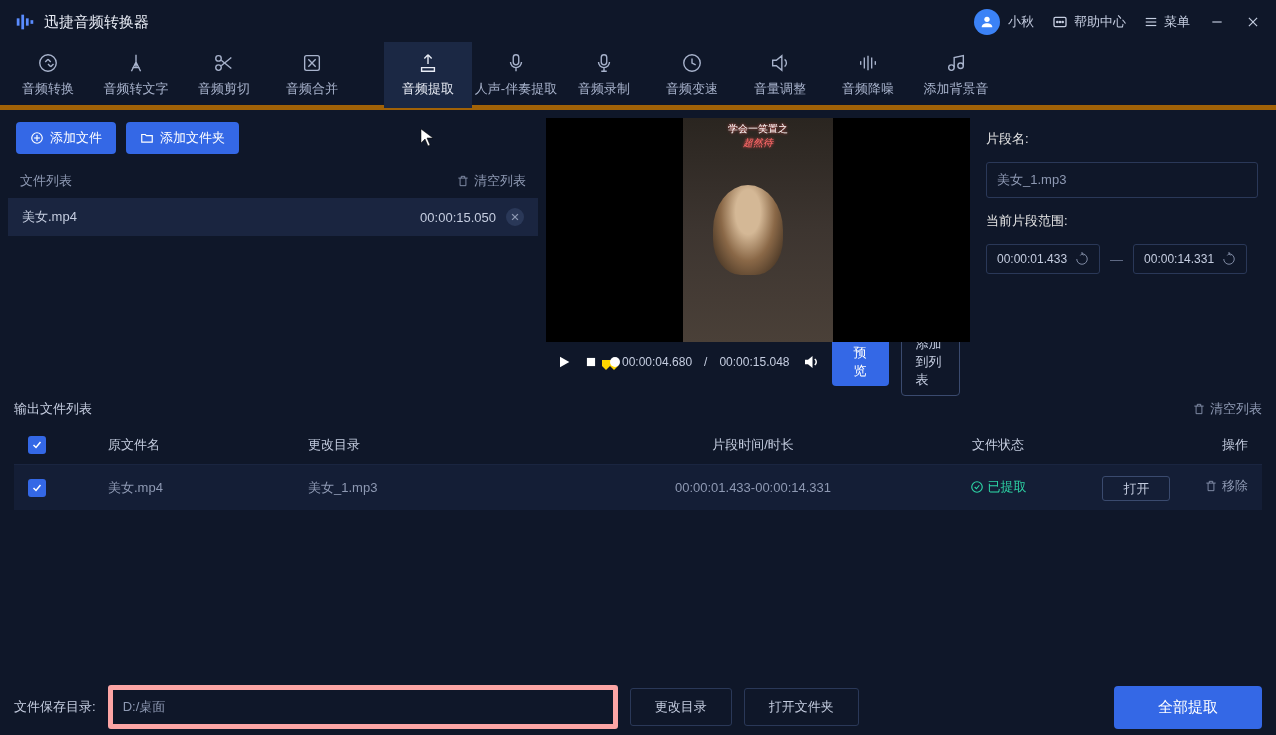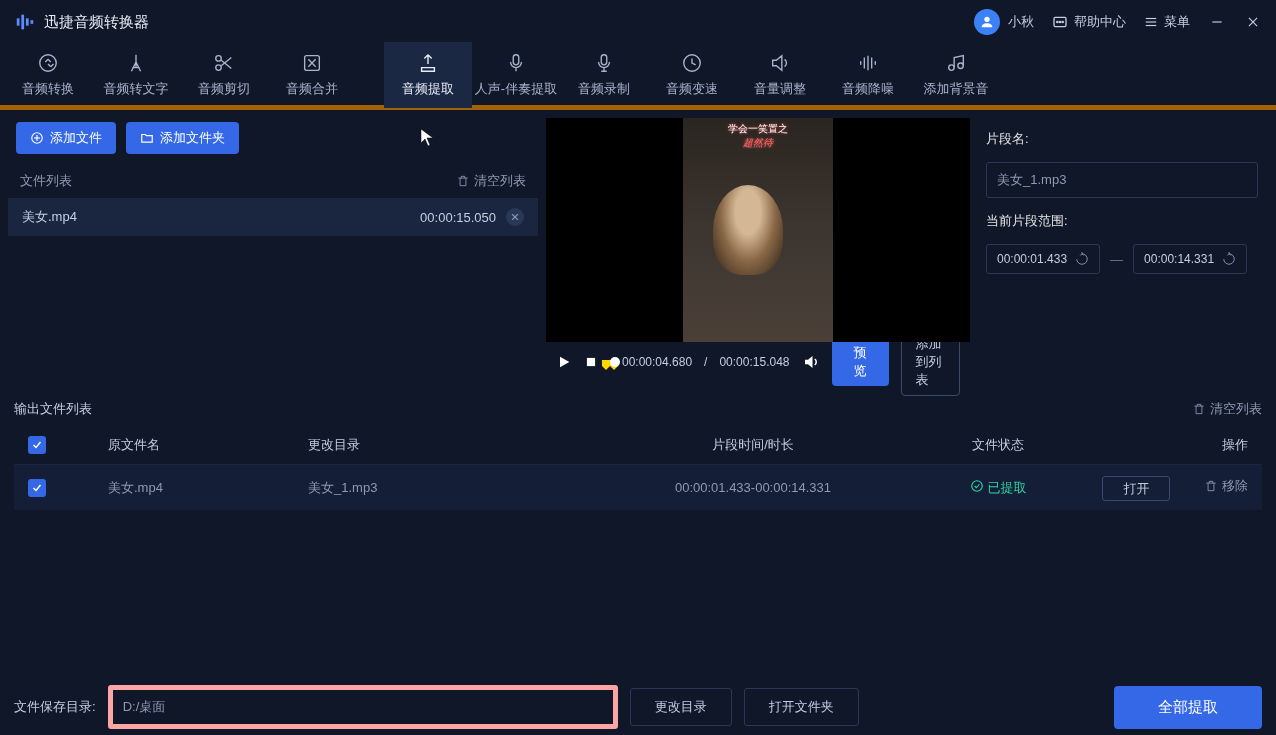--- a/index.html
+++ b/index.html
@@ -56,21 +56,21 @@
 .out-table-head { display:flex; align-items:center; padding:10px 14px; color:#c5cde0; border-bottom:1px solid #1a2540; }
 .chk { width:18px; height:18px; background:#3468e6; border-radius:3px; display:flex; align-items:center; justify-content:center; cursor:pointer; }
 .chk svg { width:12px; height:12px; }
 .col-chk { width:80px; }
 .col-src { width:200px; }
 .col-out { width:280px; }
 .col-time { width:330px; text-align:center; }
 .col-status { width:160px; text-align:center; }
 .col-act { flex:1; text-align:right; }
 .out-row { display:flex; align-items:center; padding:12px 14px; background:#141e36; color:#8e99b3; }
-.status-ok { color:#2dd4a5; display:inline-flex; align-items:flex-start; gap:4px; }
+.status-ok { color:#2dd4a5; display:inline-flex; align-items:center; gap:4px; }
 .open-btn { border:1px solid #3a4a6e; padding:4px 20px; border-radius:3px; cursor:pointer; color:#c5cde0; }
 .rm-link { display:inline-flex; align-items:center; gap:4px; cursor:pointer; margin-left:30px; color:#8e99b3; }
 .footer { height:56px; display:flex; align-items:center; padding:0 14px; gap:12px; }
 .path-input { flex:0 0 510px; border:5px solid #fca5a5; padding:8px 10px; border-radius:3px; color:#8e99b3; background:transparent; }
 .footer-btn { border:1px solid #2a3858; padding:9px 24px; border-radius:3px; cursor:pointer; color:#c5cde0; }
 .extract-all { margin-left:auto; background:#3468e6; color:#fff; padding:12px 44px; border-radius:4px; cursor:pointer; font-size:15px; }
 .cursor { position:absolute; left:420px; top:128px; pointer-events:none; }
 </style>
 </head>
 <body>

